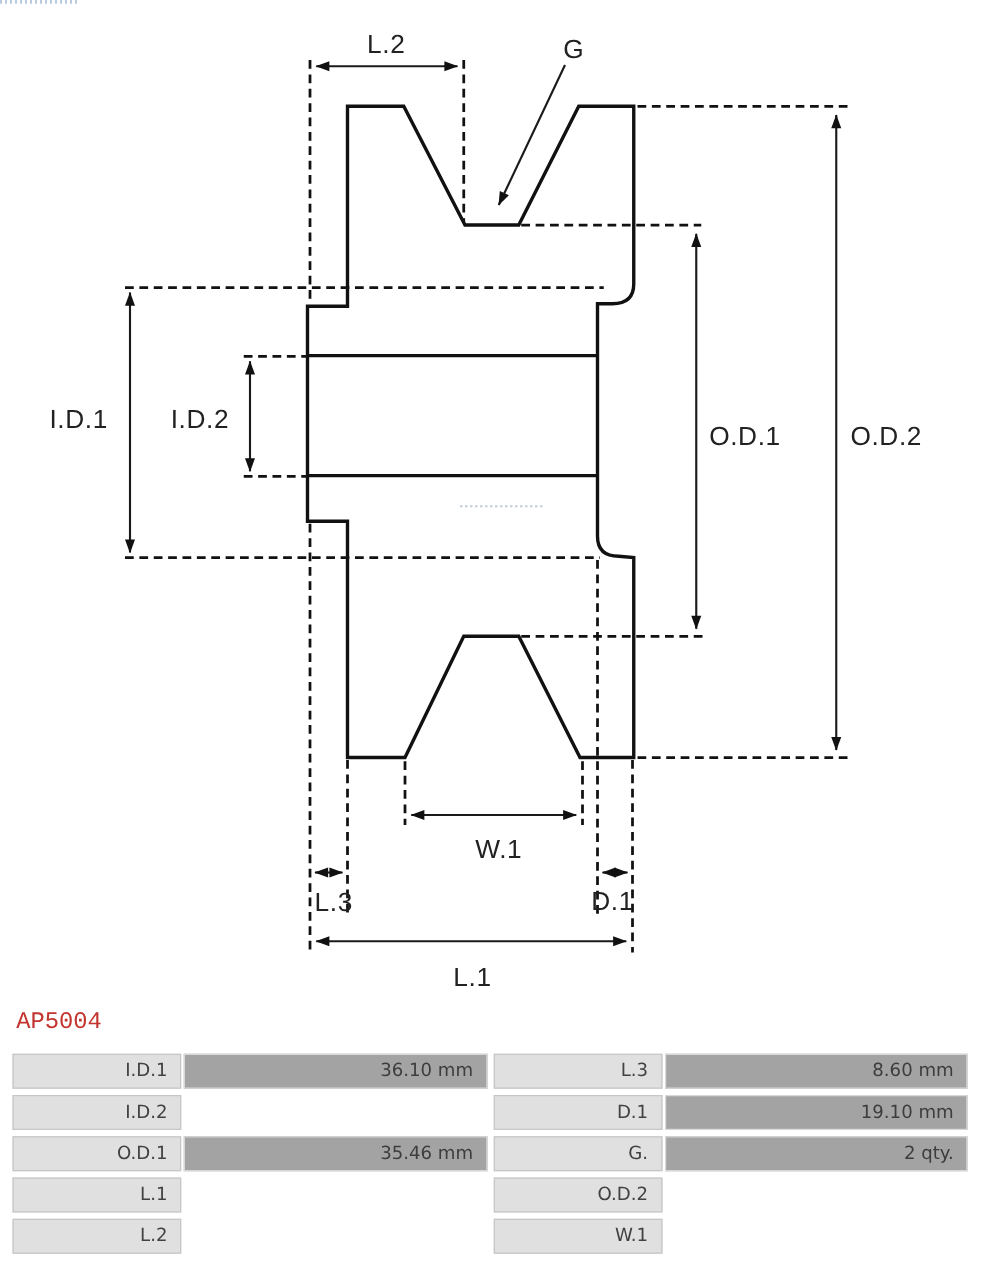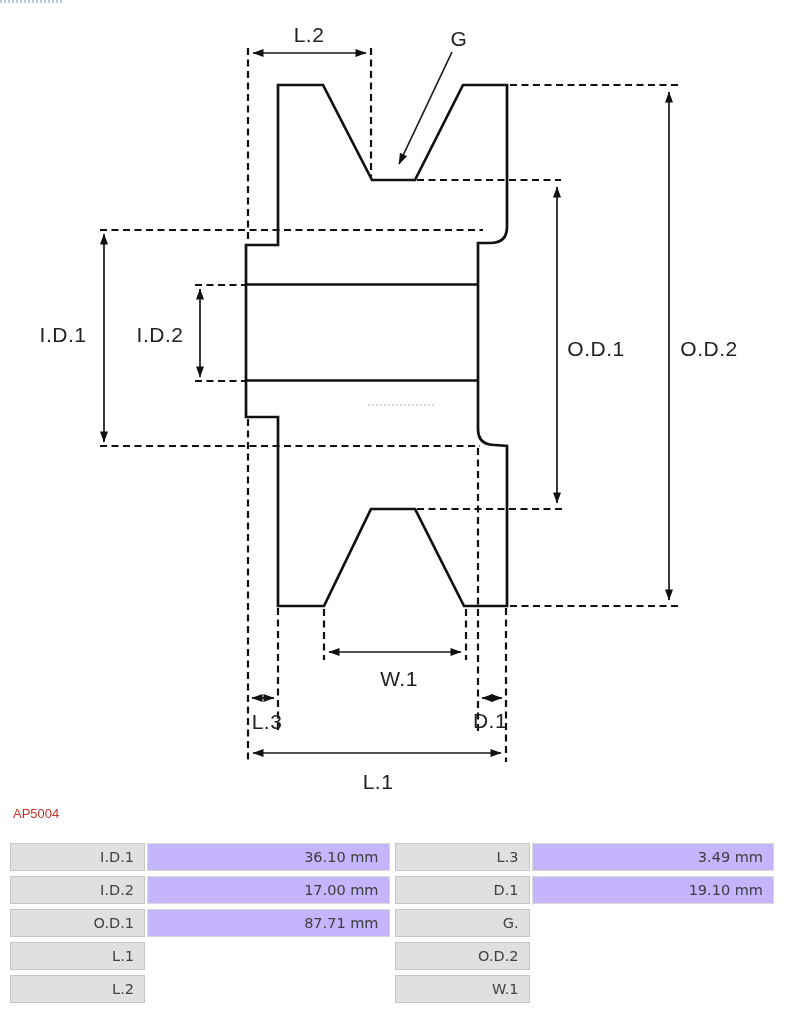--- a/index.html
+++ b/index.html
@@ -12,39 +12,39 @@
     background-image:repeating-linear-gradient(90deg,#a9bdd7 0 2px,transparent 2px 4px);
     opacity:.8;
   }
   .drawing-wrap{position:absolute;left:0;top:0;width:788px;height:800px;}
   svg text{
     font-family:"Liberation Sans", sans-serif;
     font-size:21px;fill:#222222;letter-spacing:.5px;
   }
   .part-number{
     position:absolute;left:13px;top:806px;width:300px;
-    font-family:Liberation Sans, sans-serif;
-    font-size:13px;color:#c3342e;
+    font-family:Liberation Mono, monospace;
+    font-size:19px;color:#c3342e;
   }
   .spec-table{
     position:absolute;left:10px;top:843px;width:764px;
     display:flex;flex-direction:column;gap:5px;
     font-family:"DejaVu Sans", sans-serif;font-size:14.5px;color:#3d3d3d;
   }
   .spec-row{display:flex;gap:5px;}
   .spec-half{flex:1;display:flex;gap:2px;}
   .cell{
     box-sizing:border-box;height:28px;line-height:26px;
     text-align:right;padding-right:10px;white-space:nowrap;
   }
   .cell.label{
     width:135px;background:#e0e0e0;border:1px solid #c6c6c6;color:#414141;
   }
   .cell.value{
-    flex:1;background:#c4b5fd;border:1px solid #d8d8d8;
+    flex:1;background:#a3a3a3;border:1px solid #d8d8d8;
   }
 </style>
 </head>
 <body>
 
 <div class="top-artifact"></div>
 
 <div class="drawing-wrap">
   <svg width="788" height="800" viewBox="0 0 788 800">
     <defs>
@@ -119,40 +119,40 @@
 <div class="part-number">AP5004</div>
 
 <div class="spec-table">
   <div class="spec-row">
     <div class="spec-half">
       <div class="cell label">I.D.1</div>
       <div class="cell value">36.10 mm</div>
     </div>
     <div class="spec-half">
       <div class="cell label">L.3</div>
-      <div class="cell value">3.49 mm</div>
+      <div class="cell value">8.60 mm</div>
     </div>
   </div>
   <div class="spec-row">
     <div class="spec-half">
       <div class="cell label">I.D.2</div>
-      <div class="cell value">17.00 mm</div>
     </div>
     <div class="spec-half">
       <div class="cell label">D.1</div>
       <div class="cell value">19.10 mm</div>
     </div>
   </div>
   <div class="spec-row">
     <div class="spec-half">
       <div class="cell label">O.D.1</div>
-      <div class="cell value">87.71 mm</div>
+      <div class="cell value">35.46 mm</div>
     </div>
     <div class="spec-half">
       <div class="cell label">G.</div>
+      <div class="cell value">2 qty.</div>
     </div>
   </div>
   <div class="spec-row">
     <div class="spec-half">
       <div class="cell label">L.1</div>
     </div>
     <div class="spec-half">
       <div class="cell label">O.D.2</div>
     </div>
   </div>

